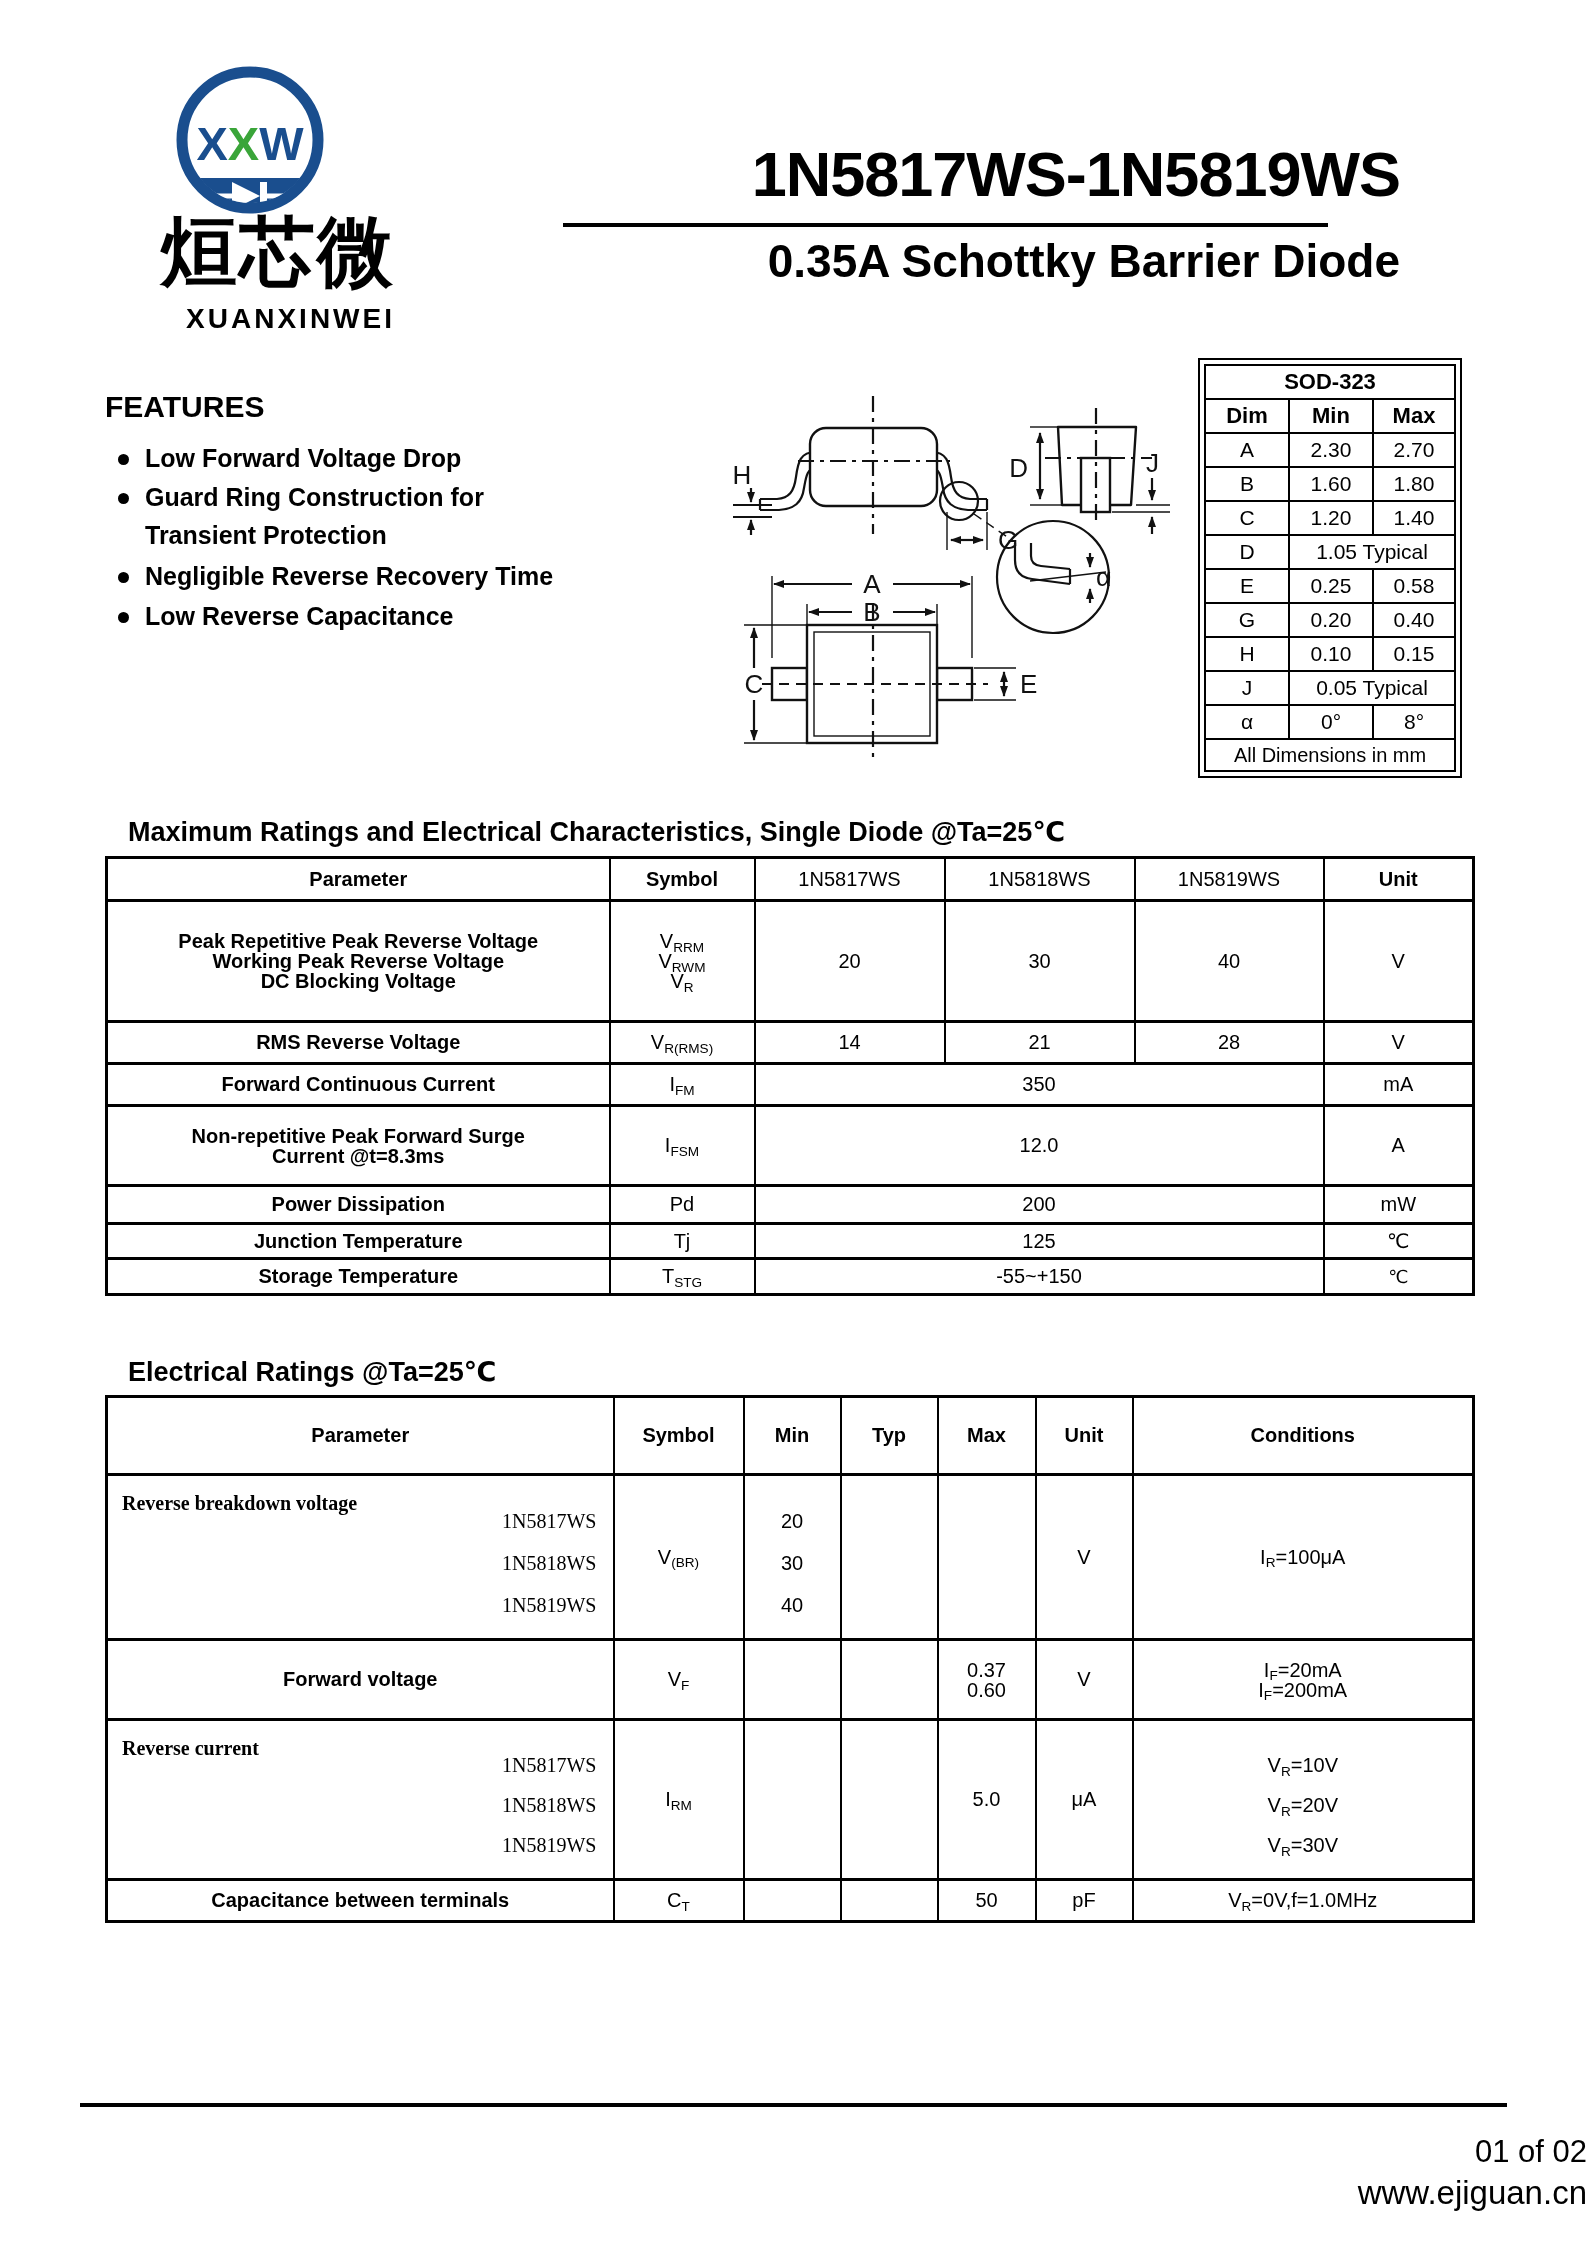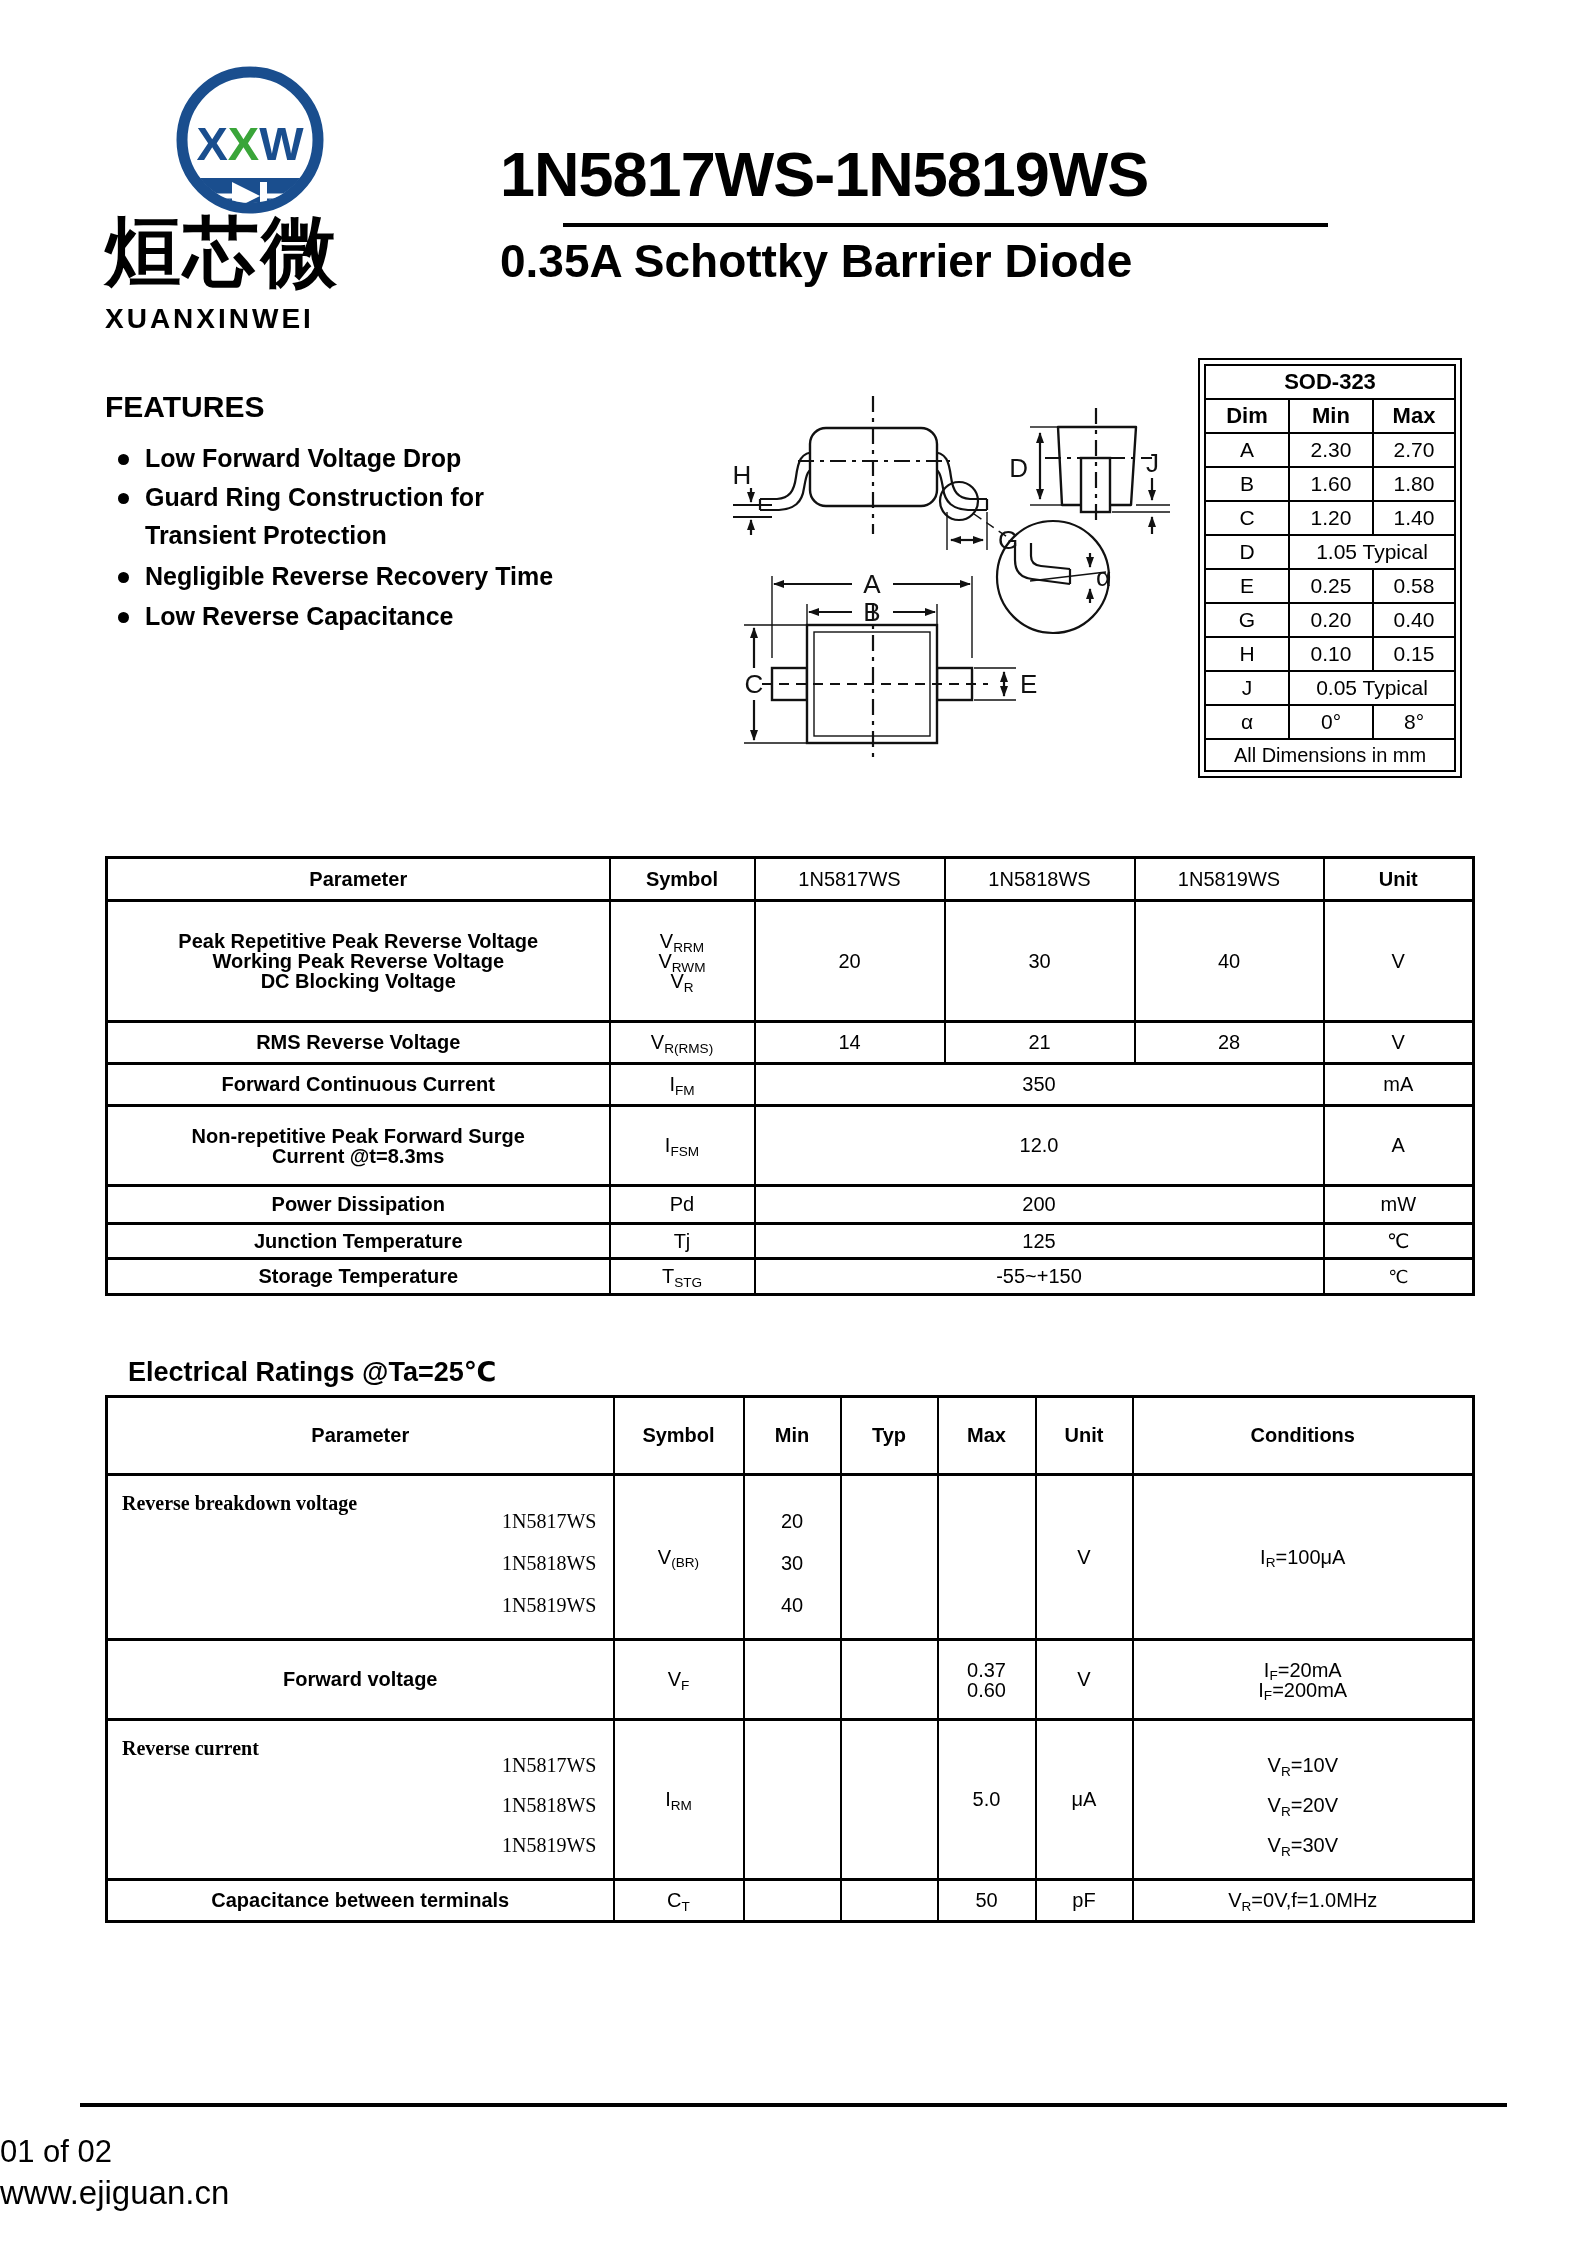--- a/index.html
+++ b/index.html
@@ -1,20 +1,20 @@
 <!DOCTYPE html>
 <html><head>
 <meta charset="utf-8">
 <style>
   html,body{margin:0;padding:0;background:#888;}
   #page{position:relative;width:1587px;height:2245px;background:#ffffff;
         font-family:"Liberation Sans","DejaVu Sans",sans-serif;color:#000;overflow:hidden;}
   .abs{position:absolute;}
   .b{font-weight:bold;}
-  .ctr{text-align:left;}
+  .ctr{text-align:right;}
   sub{font-size:68%;line-height:0;position:relative;vertical-align:baseline;top:0.28em;}
 
   
   #title{left:500px;top:138px;width:900px;font-size:63px;letter-spacing:-1px;}
   #title-underline{left:563px;top:223px;width:765px;height:4px;background:#000;}
   #subtitle{left:500px;top:234px;width:900px;font-size:46px;}
   #logo-cn{left:105px;top:212px;width:290px;font-size:76px;line-height:1.05;letter-spacing:2px;}
   #logo-en{left:105px;top:303px;width:290px;font-size:28px;letter-spacing:3px;}
 
   
@@ -248,20 +248,21 @@
             <td>0°</td>
             <td>8°</td>
           </tr>
       <tr style="height:32px">
             <td colspan="3" style="font-size:20px">All Dimensions in mm</td>
           </tr>
     </tbody>
       </table>
   </div>
 
+  <div class="abs b" id="max-heading">Maximum Ratings and Electrical Characteristics, Single Diode @Ta=25℃</div>
   <table class="tbl abs" style="left:105px;top:856px;width:1367px;border:3px solid #000">
     <colgroup>
         <col style="width:503px">
         <col style="width:145px">
         <col style="width:190px">
         <col style="width:190px">
         <col style="width:189px">
         <col style="width:150px">
       </colgroup>
     <tbody>

